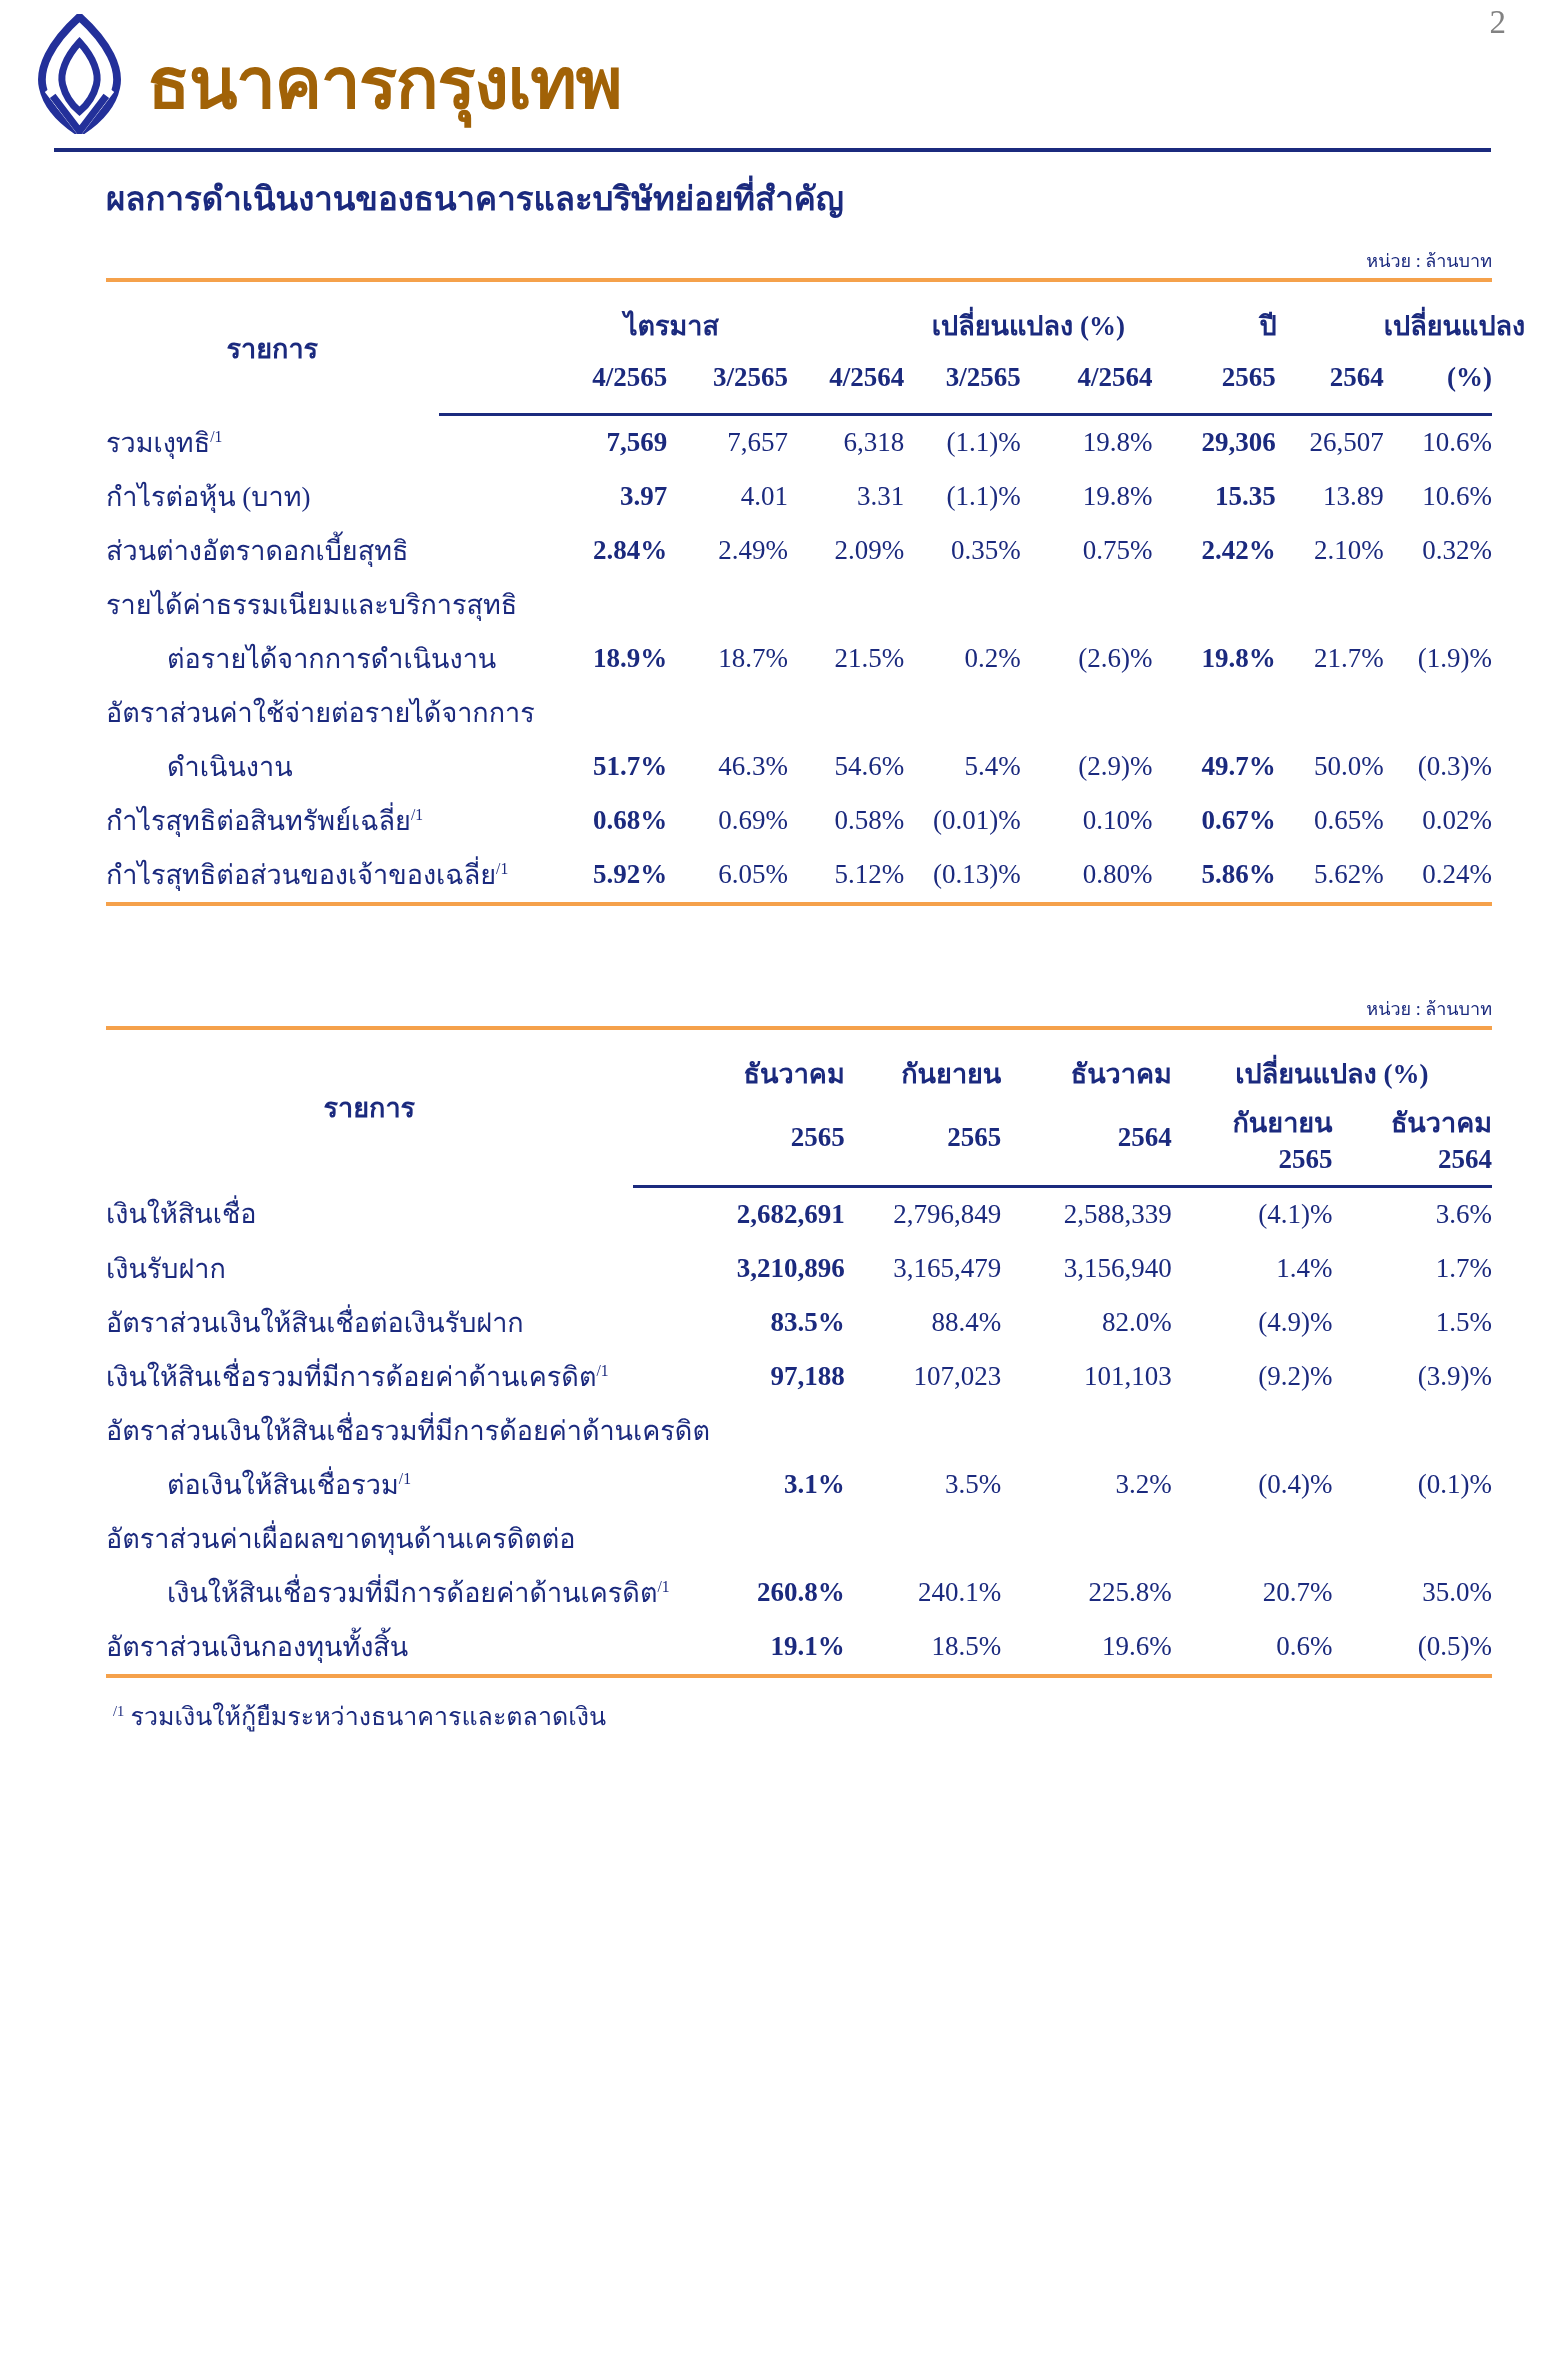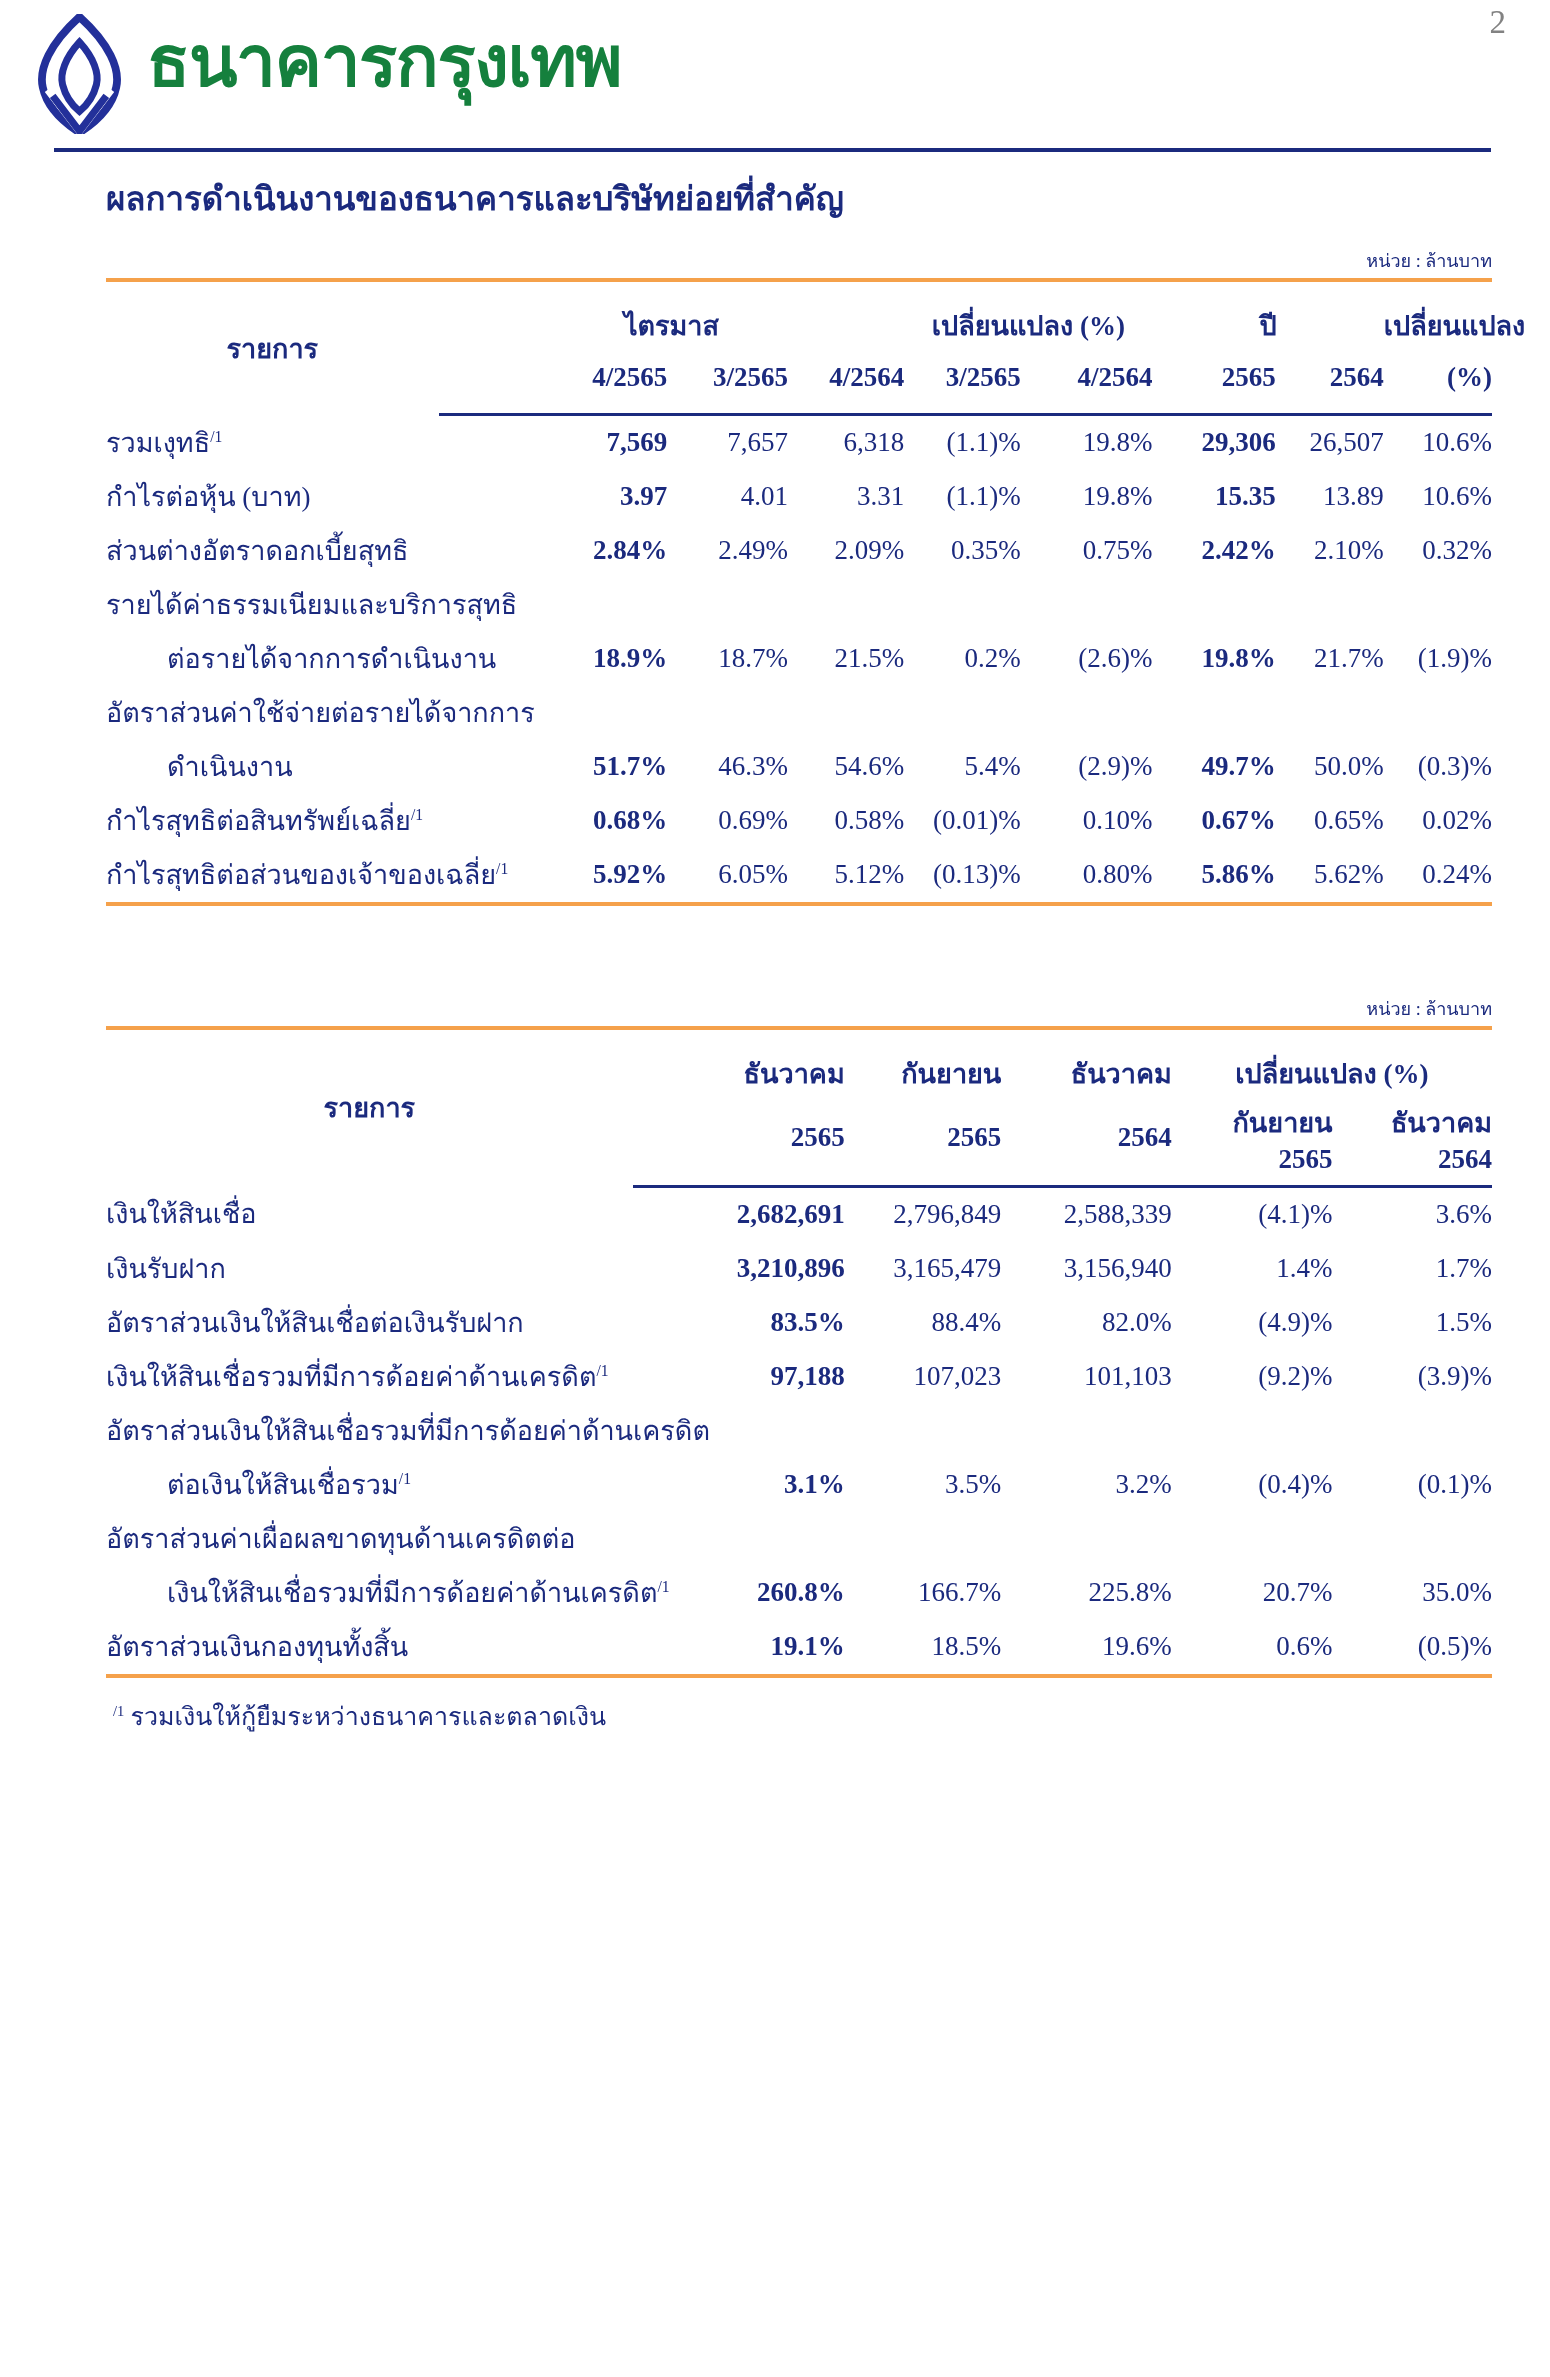--- a/index.html
+++ b/index.html
@@ -12,24 +12,24 @@
     overflow:hidden;
   }
   .pageno {
     position:absolute; top:4.3px; right:45px;
     color:#828282; font-size:33px;
   }
   
   .masthead { position:relative; height:152px; }
   .logo-icon { position:absolute; left:23px; top:14px; }
   .brand {
-    position:absolute; left:147px; top:26px;
+    position:absolute; left:147px; top:48px;
     font-family:"Liberation Sans","DejaVu Sans",sans-serif;
     font-weight:bold; font-size:71px; line-height:1;
-    color:#15803d; letter-spacing:-1.4px;
+    color:#a16207; letter-spacing:-1.4px;
   }
   .rule {
     position:absolute; left:54px; bottom:0;
     width:1437px; height:4.3px; background:#1b2a7e;
   }
   
   .content { margin-left:106px; width:1386px; }
   .doc-title { margin-top:20px; font-size:33px; font-weight:bold; }
   .unit { text-align:right; font-size:18px; margin-top:21px; margin-bottom:2.8px; }
   .unit2 { margin-top:88px; }
@@ -290,21 +290,21 @@
         <td class="lbl-cell"><span>อัตราส่วนค่าเผื่อผลขาดทุนด้านเครดิตต่อ</span></td>
         <td class="num"></td>
         <td class="num"></td>
         <td class="num"></td>
         <td class="num"></td>
         <td class="num"></td>
       </tr>
       <tr>
         <td class="lbl-cell ind"><span>เงินให้สินเชื่อรวมที่มีการด้อยค่าด้านเครดิต</span><sup>/1</sup></td>
         <td class="num">260.8%</td>
-        <td class="num">166.7%</td>
+        <td class="num">240.1%</td>
         <td class="num">225.8%</td>
         <td class="num">20.7%</td>
         <td class="num">35.0%</td>
       </tr>
       <tr>
         <td class="lbl-cell"><span>อัตราส่วนเงินกองทุนทั้งสิ้น</span><sup></sup></td>
         <td class="num">19.1%</td>
         <td class="num">18.5%</td>
         <td class="num">19.6%</td>
         <td class="num">0.6%</td>

